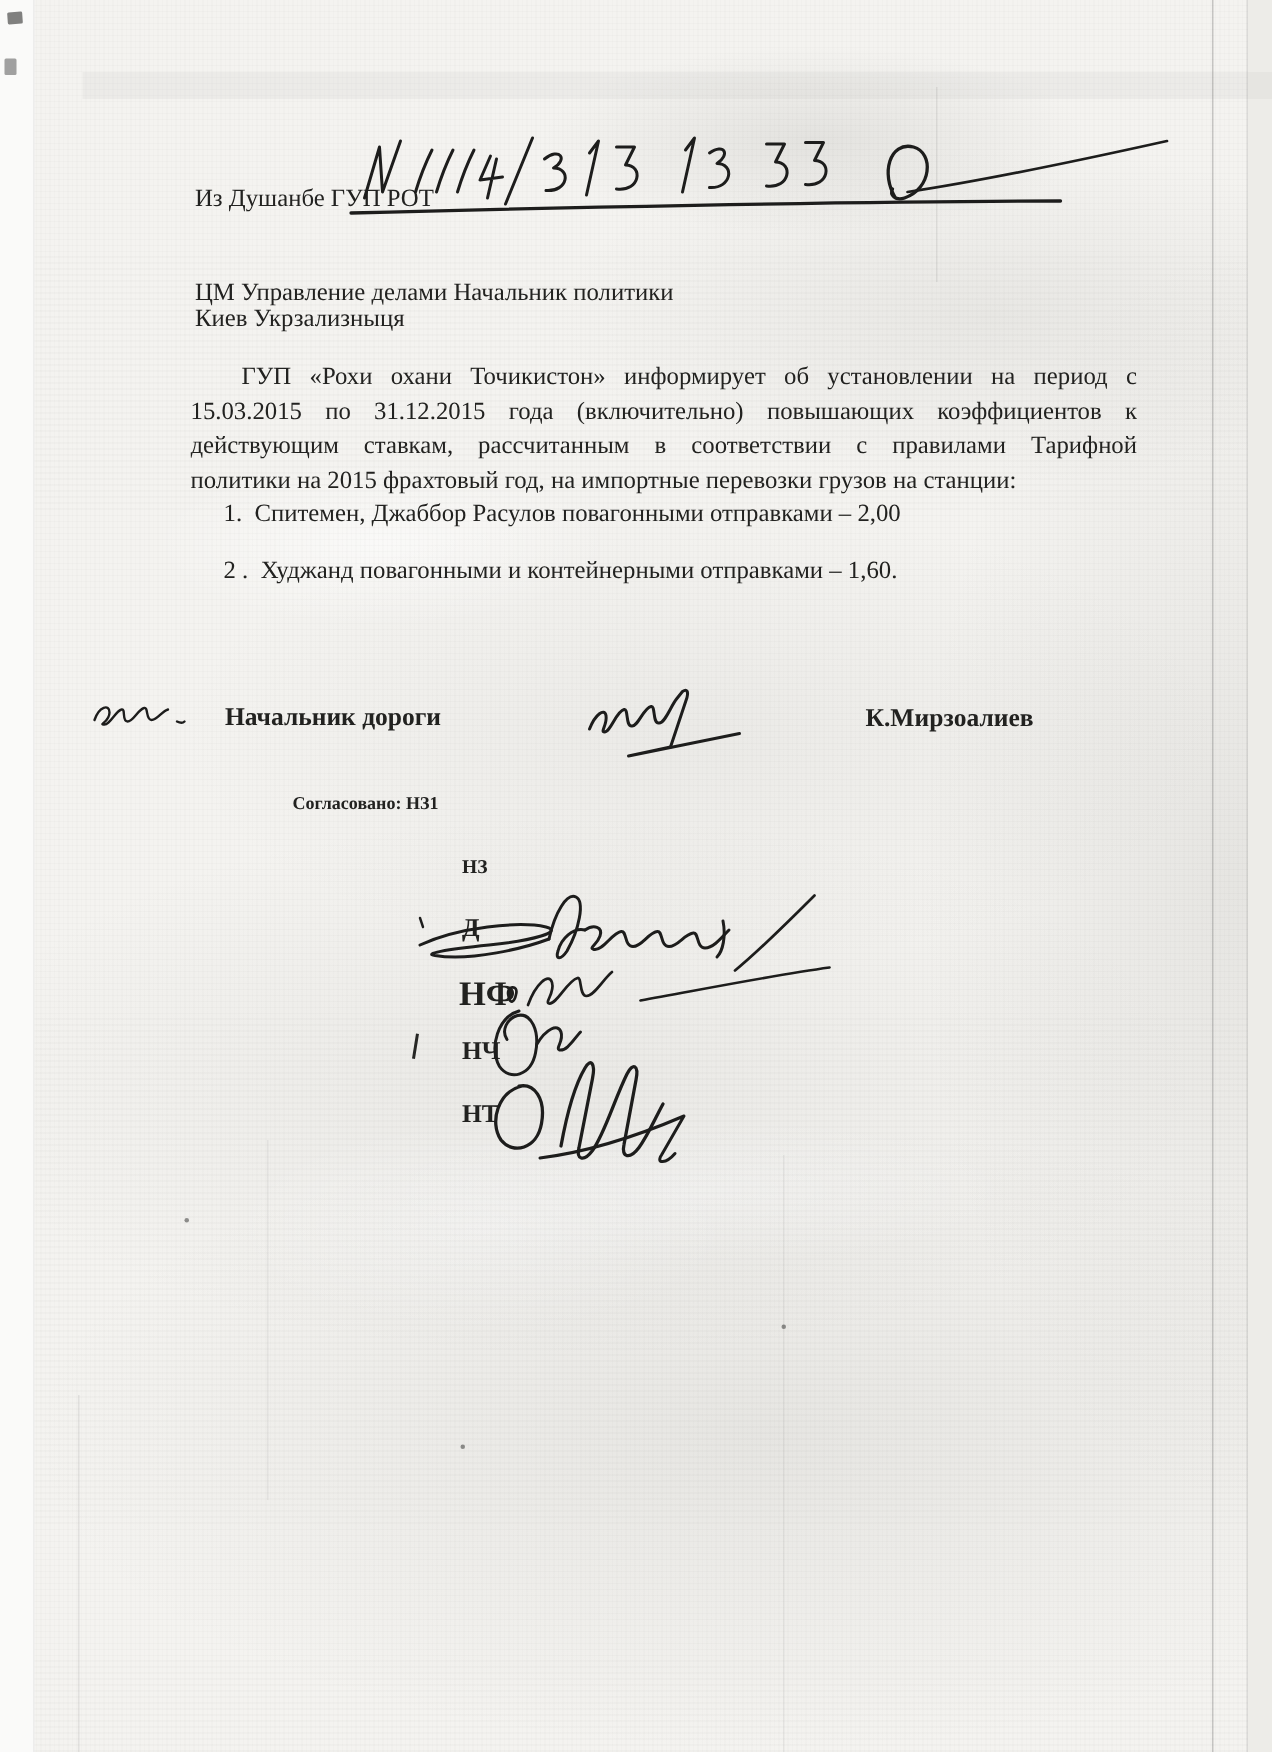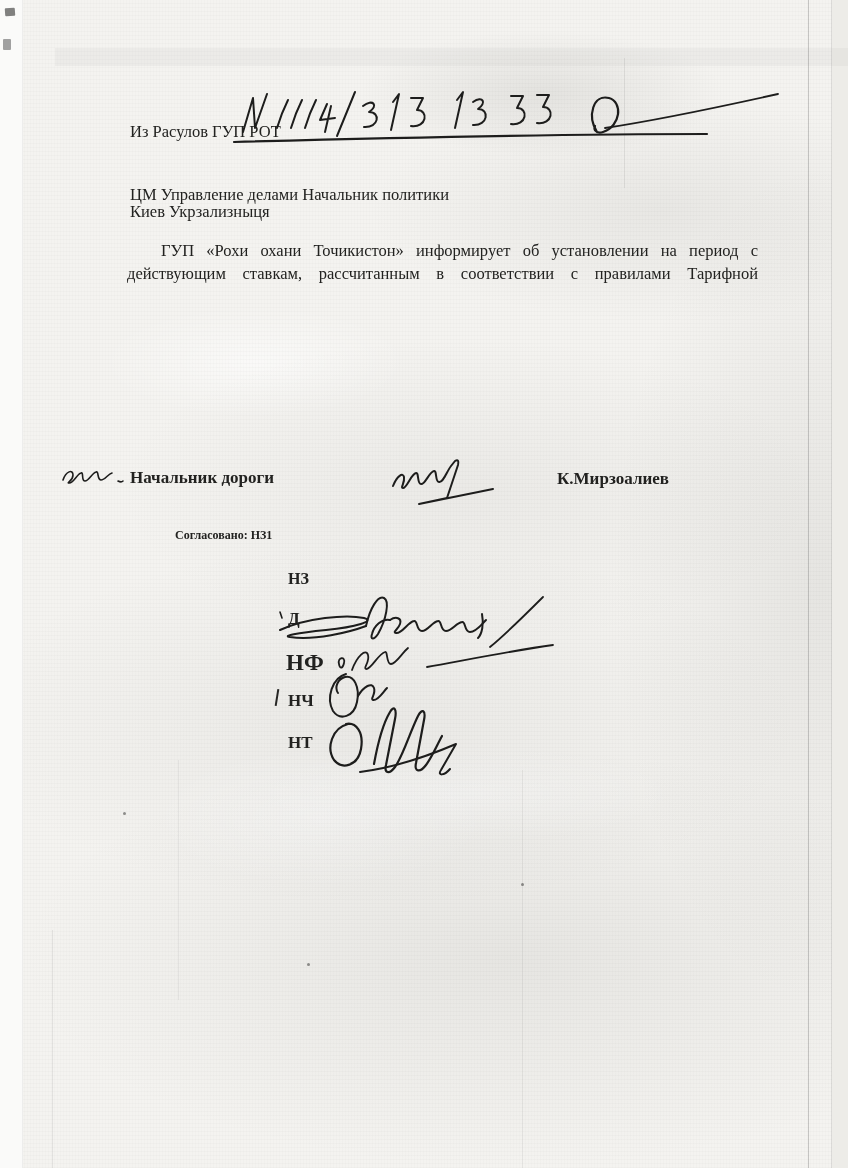--- a/index.html
+++ b/index.html
@@ -39,21 +39,21 @@
   .vline.l52{left:52px;top:930px;height:238px;background:rgba(120,120,120,.14);}
   .edge-right{position:absolute;left:832px;top:0;width:16px;height:1168px;background:#edece8;}
   .band-top{position:absolute;left:55px;top:48px;width:793px;height:18px;background:rgba(120,120,115,.06);}
   .mark{position:absolute;border-radius:1px;}
   .mark1{left:5px;top:8px;width:10px;height:8px;background:#6a6a6a;opacity:.85;transform:rotate(-4deg);}
   .mark2{left:3px;top:39px;width:8px;height:11px;background:#828282;opacity:.75;}
   .speck{position:absolute;width:3px;height:3px;border-radius:50%;background:#4a4a48;opacity:.6;}
 
   .txt{position:absolute;white-space:nowrap;}
   .fs-body{font-size:16.5px;line-height:23px;}
-  .bold{font-weight:bold;}
+  .bold{font-weight:bold;margin-left:20px;}
   .para{position:absolute;left:127px;top:239px;width:631px;font-size:16.5px;line-height:23px;}
   .pline{height:23px;overflow:hidden;text-align:justify;}
   .pline.j::after{content:"";display:inline-block;width:100%;height:0;}
   .pline.first{text-indent:34px;}
   .pline.plain{text-align:left;}
   .ink{stroke:#1d1d1c;fill:none;stroke-linecap:round;stroke-linejoin:round;}
   svg{position:absolute;overflow:visible;}
   .tick{position:absolute;left:276px;top:689px;width:2px;height:17px;background:#262624;transform:rotate(9deg);}
 </style>
 </head>
@@ -71,21 +71,21 @@
   <div class="vline l178"></div>
   <div class="vline l522"></div>
   <div class="vline l52"></div>
   <div class="band-top"></div>
   <div class="mark mark1"></div>
   <div class="mark mark2"></div>
   <div class="speck" style="left:123px;top:812px;"></div>
   <div class="speck" style="left:307px;top:963px;"></div>
   <div class="speck" style="left:521px;top:883px;"></div>
 
-  <div class="txt fs-body" style="left:130px;top:120px;">Из Расулов ГУП РОТ</div>
+  <div class="txt fs-body" style="left:130px;top:120px;">Из Душанбе ГУП РОТ</div>
 
   <svg width="565" height="70" viewBox="0 0 565 70" style="left:225px;top:82px;" role="img" aria-label="№111 4/3 15 1355 Б">
     <path class="ink" stroke-width="2.2" d="M9,60 C120,57 350,52 482,52"></path>
     <path class="ink" stroke-width="2" d="M18,50 L28,16 L30,46 L42,12"></path>
     <path class="ink" stroke-width="2" d="M52,46 C55,36 59,26 63,18"></path>
     <path class="ink" stroke-width="2" d="M66,46 C69,36 73,26 77,18"></path>
     <path class="ink" stroke-width="2" d="M80,46 C83,36 87,26 91,18"></path>
     <path class="ink" stroke-width="2" d="M102,22 L95,38 L110,36 M106,24 L100,50"></path>
     <path class="ink" stroke-width="2" d="M130,10 L112,54"></path>
     <path class="ink" stroke-width="2" d="M138,24 C148,16 154,24 144,30 C156,30 154,46 139,45"></path>
@@ -97,41 +97,49 @@
     <path class="ink" stroke-width="2" d="M312,13 L324,13 L318,25 C330,25 328,43 312,41"></path>
     <path class="ink" stroke-width="2.2" d="M372,50 C362,34 368,12 384,16 C398,20 396,44 378,50 C372,52 368,48 370,44"></path>
     <path class="ink" stroke-width="1.8" d="M380,46 C420,40 490,26 553,12"></path>
   </svg>
 
   <div class="txt fs-body" style="left:130px;top:159px;margin-top:41px;">Киев Укрзализныця</div>
   <div class="txt fs-body" style="left:130px;top:183px;">ЦМ Управление делами Начальник политики</div>
 
   <div class="para">
     <div class="pline j first">ГУП «Рохи охани Точикистон» информирует об установлении на период с</div>
+    <div class="pline j">15.03.2015 по 31.12.2015 года (включительно) повышающих коэффициентов к</div>
     <div class="pline j">действующим ставкам, рассчитанным в соответствии с правилами Тарифной</div>
+    <div class="pline plain">политики на 2015 фрахтовый год, на импортные перевозки грузов на станции:</div>
   </div>
 
+  <div class="txt fs-body" style="left:149px;top:330px;">
+    <span>1.</span>&nbsp;&nbsp;<span>Спитемен, Джаббор Расулов повагонными отправками – 2,00</span>
+  </div>
+  <div class="txt fs-body" style="left:149px;top:368px;">
+    <span>2 .</span>&nbsp;&nbsp;<span>Худжанд повагонными и контейнерными отправками  – 1,60.</span>
+  </div>
 
   <svg width="72" height="26" viewBox="0 0 72 26" style="left:58px;top:462px;" role="img" aria-label="зам.">
     <path class="ink" stroke-width="1.6" d="M5,18 C8,9 15,7 15,13 C15,19 8,21 11,21 C15,22 19,12 23,11 C26,10 23,19 27,19 C31,19 34,11 38,10 C41,9 39,18 43,18 C47,18 50,12 54,11"></path>
     <path class="ink" stroke-width="1.6" d="M60,19 C62,20 64,20 65,19"></path>
   </svg>
 
   <div class="txt bold" style="left:130px;top:468px;font-size:17px;">Начальник дороги</div>
 
   <svg width="115" height="50" viewBox="0 0 115 50" style="left:385px;top:458px;" role="img" aria-label="signature">
     <path class="ink" stroke-width="2" d="M8,28 C12,18 18,14 19,19 C20,25 15,30 18,30 C22,30 26,16 31,15 C34,14 32,26 36,26 C40,27 44,14 49,13 C52,12 50,24 54,24 C58,25 62,13 66,8 L70,3 C73,1 74,3 73,7 L62,40"></path>
     <path class="ink" stroke-width="2" d="M62,40 L34,46 L108,31"></path>
   </svg>
 
   <div class="txt bold" style="left:557px;top:469px;font-size:17px;">К.Мирзоалиев</div>
 
   <div class="txt bold" style="left:175px;top:528px;font-size:12px;">Согласовано: НЗ1</div>
 
-  <div class="txt bold" style="left:288px;top:570px;font-size:16px;">НЗ</div>
+  <div class="txt bold" style="left:288px;top:570px;font-size:13px;">НЗ</div>
   <div class="txt bold" style="left:288px;top:609px;font-size:17px;">Д</div>
   <div class="txt bold" style="left:286px;top:650px;font-size:23px;">НФ</div>
   <div class="txt bold" style="left:288px;top:691px;font-size:17px;text-align:right;">НЧ</div>
   <div class="txt bold" style="left:288px;top:733px;font-size:17px;">НТ</div>
 
   <div class="tick"></div>
 
   <svg width="290" height="80" viewBox="0 0 290 80" style="left:266px;top:590px;" role="img" aria-label="signature">
     <path class="ink" stroke-width="2" d="M14,40 C40,28 80,24 98,28 C110,31 90,37 60,40 C30,43 16,46 24,47 C48,51 84,42 100,36"></path>
     <path class="ink" stroke-width="2" d="M100,36 C104,18 112,5 118,8 C124,11 120,30 112,44 C108,50 104,50 106,44 C108,36 116,28 124,30"></path>

